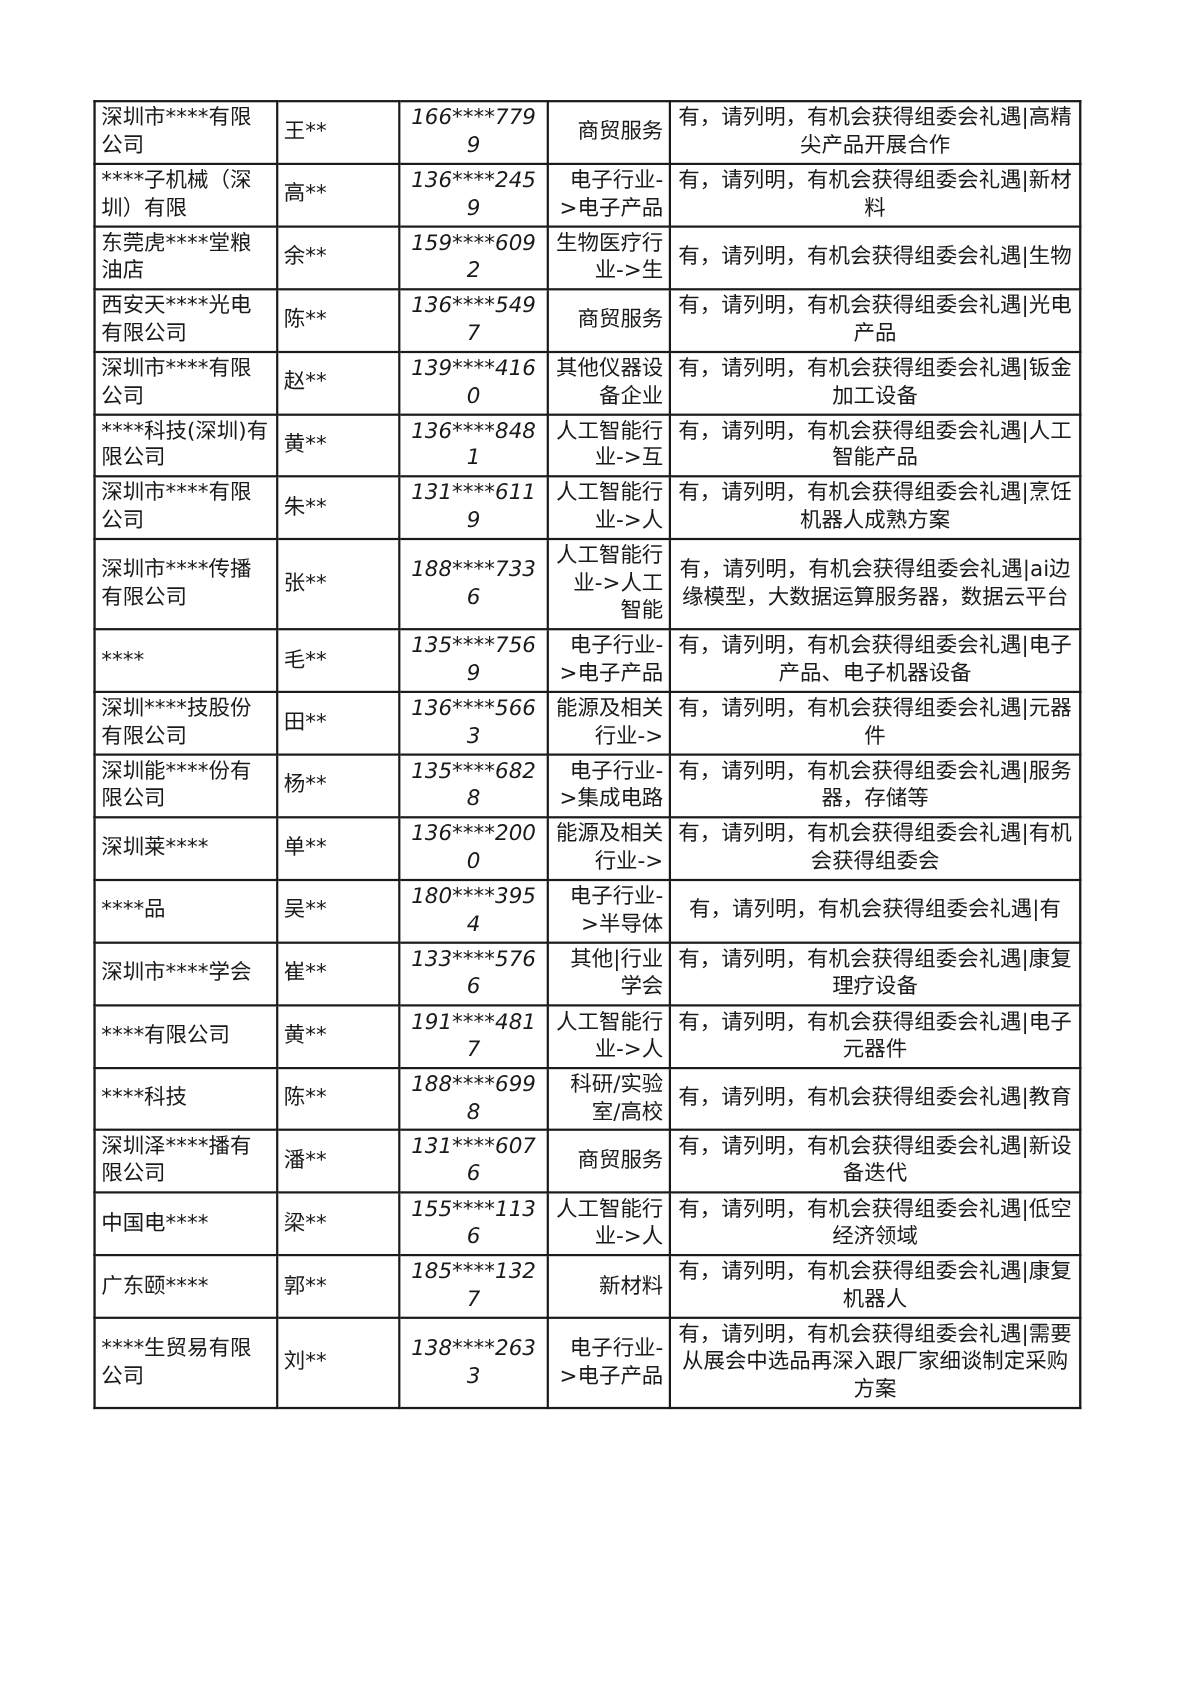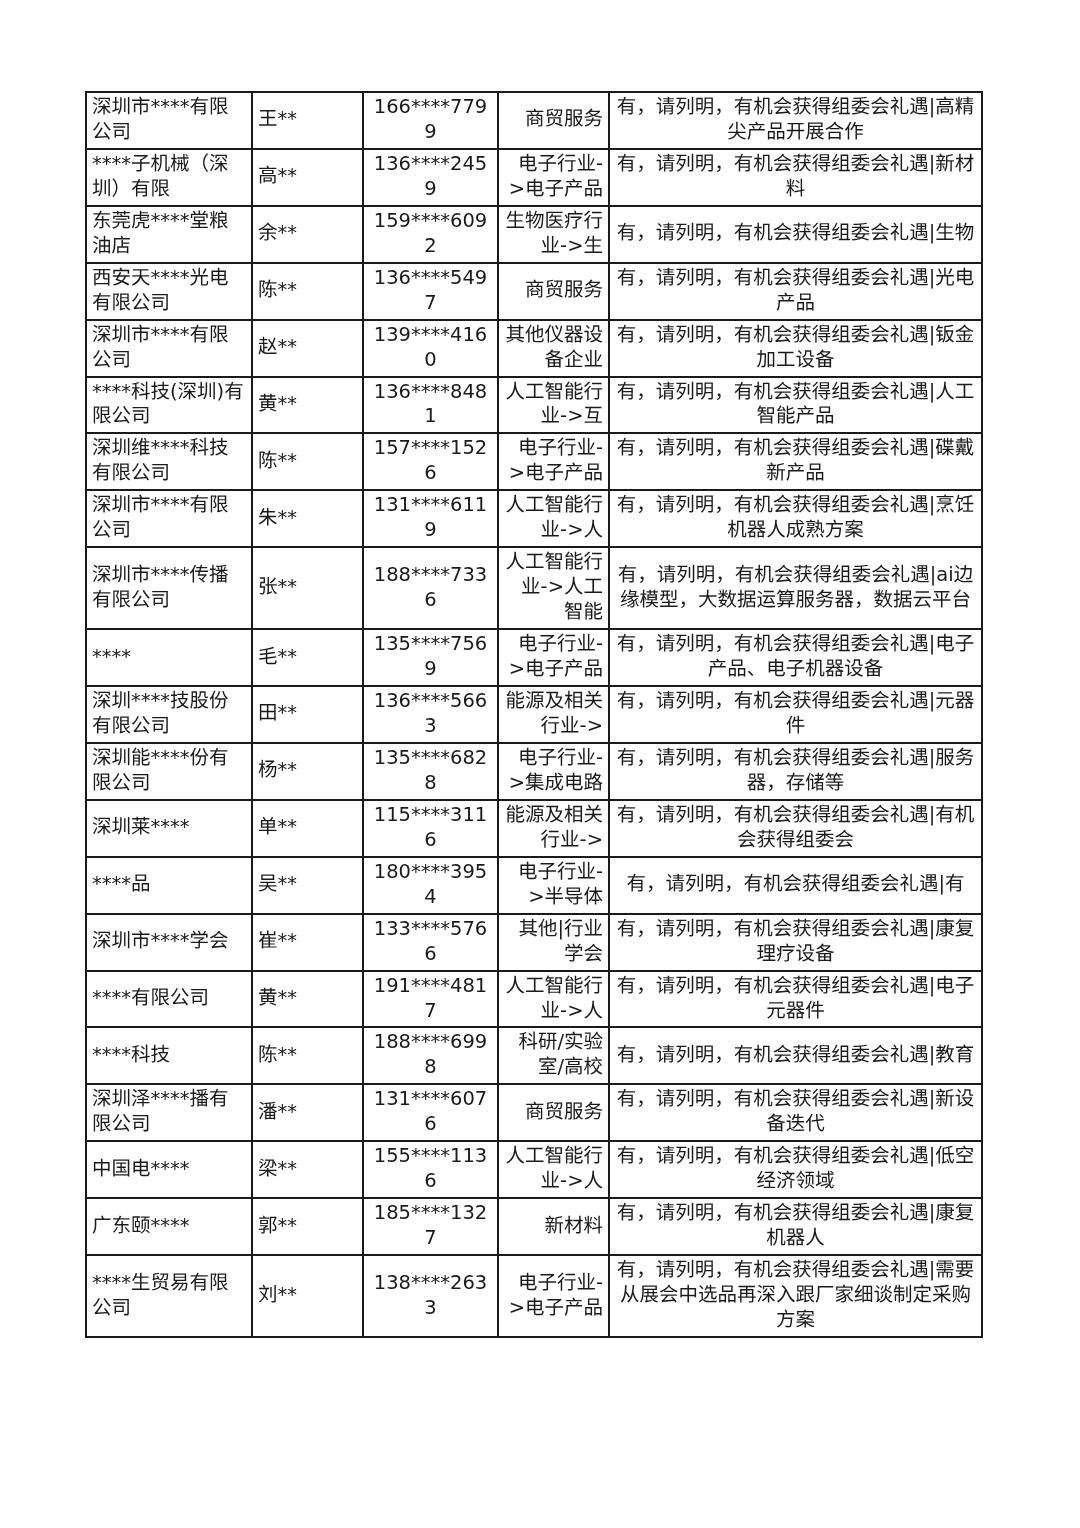--- a/index.html
+++ b/index.html
@@ -46,21 +46,21 @@
   }
   
   col.c-company { width: 166px; }
   col.c-contact { width: 111px; }
   col.c-phone   { width: 135px; }
   col.c-industry{ width: 111px; }
   col.c-remark  { width: 373px; }
 
   td.cell-company  { text-align: left; }
   td.cell-contact  { text-align: left; padding-left: 7px; }
-  td.cell-phone    { text-align: center; font-family: "DejaVu Sans", "Liberation Sans", sans-serif; letter-spacing: 0px; }
+  td.cell-phone    { text-align: center; font-family: "DejaVu Sans", "Liberation Sans", sans-serif; letter-spacing: 0px; font-style: italic; }
   td.cell-industry { text-align: right; }
   td.cell-remark   { text-align: center; }
 
   
   tr.row { background: #ffffff; }
 </style>
 </head>
 <body>
 
 <div class="page">
@@ -110,27 +110,20 @@
             <td class="cell-remark">有，请列明，有机会获得组委会礼遇|钣金加工设备</td>
           </tr>
           <tr class="row">
             <td class="cell-company">****科技(深圳)有限公司</td>
             <td class="cell-contact">黄**</td>
             <td class="cell-phone">136****8481</td>
             <td class="cell-industry">人工智能行业-&gt;互</td>
             <td class="cell-remark">有，请列明，有机会获得组委会礼遇|人工智能产品</td>
           </tr>
           <tr class="row">
-            <td class="cell-company">深圳维****科技有限公司</td>
-            <td class="cell-contact">陈**</td>
-            <td class="cell-phone">157****1526</td>
-            <td class="cell-industry">电子行业-&gt;电子产品</td>
-            <td class="cell-remark">有，请列明，有机会获得组委会礼遇|碟戴新产品</td>
-          </tr>
-          <tr class="row">
             <td class="cell-company">深圳市****有限公司</td>
             <td class="cell-contact">朱**</td>
             <td class="cell-phone">131****6119</td>
             <td class="cell-industry">人工智能行业-&gt;人</td>
             <td class="cell-remark">有，请列明，有机会获得组委会礼遇|烹饪机器人成熟方案</td>
           </tr>
           <tr class="row">
             <td class="cell-company">深圳市****传播有限公司</td>
             <td class="cell-contact">张**</td>
             <td class="cell-phone">188****7336</td>
@@ -154,21 +147,21 @@
           <tr class="row">
             <td class="cell-company">深圳能****份有限公司</td>
             <td class="cell-contact">杨**</td>
             <td class="cell-phone">135****6828</td>
             <td class="cell-industry">电子行业-&gt;集成电路</td>
             <td class="cell-remark">有，请列明，有机会获得组委会礼遇|服务器，存储等</td>
           </tr>
           <tr class="row">
             <td class="cell-company">深圳莱****</td>
             <td class="cell-contact">单**</td>
-            <td class="cell-phone">115****3116</td>
+            <td class="cell-phone">136****2000</td>
             <td class="cell-industry">能源及相关行业-&gt;</td>
             <td class="cell-remark">有，请列明，有机会获得组委会礼遇|有机会获得组委会</td>
           </tr>
           <tr class="row">
             <td class="cell-company">****品</td>
             <td class="cell-contact">吴**</td>
             <td class="cell-phone">180****3954</td>
             <td class="cell-industry">电子行业-&gt;半导体</td>
             <td class="cell-remark">有，请列明，有机会获得组委会礼遇|有</td>
           </tr>

